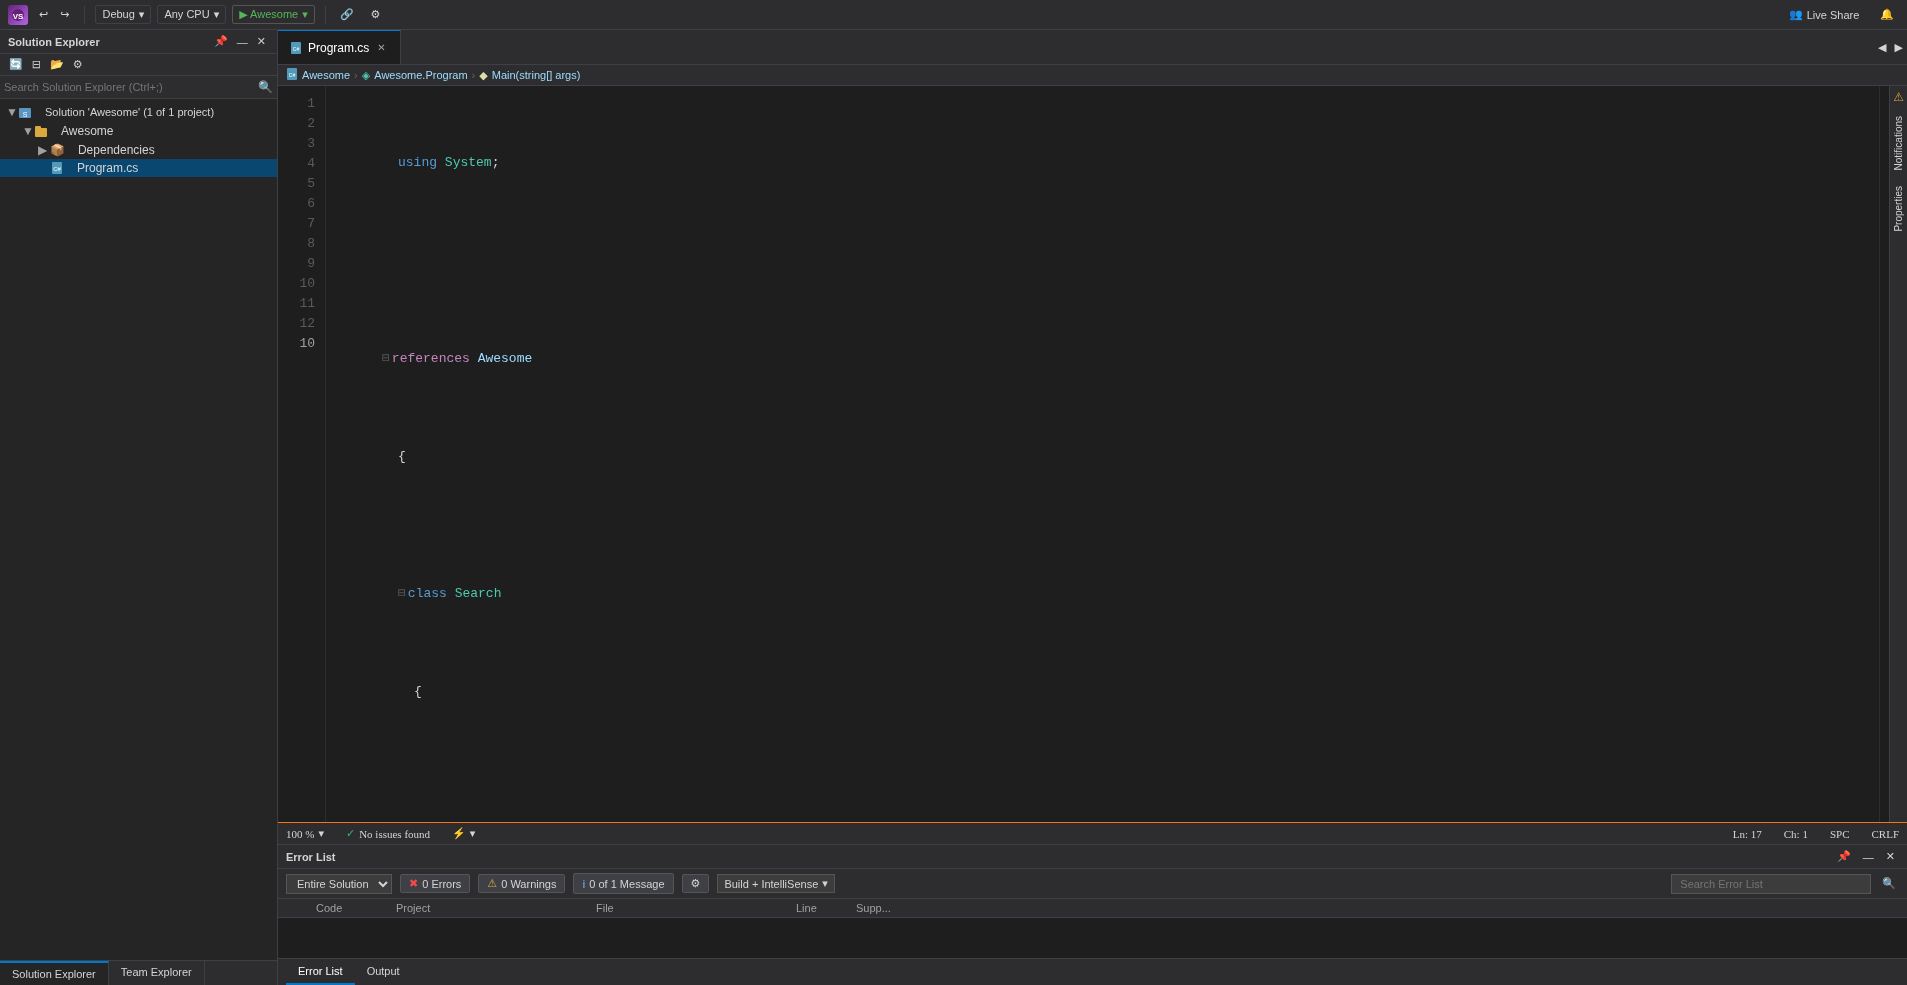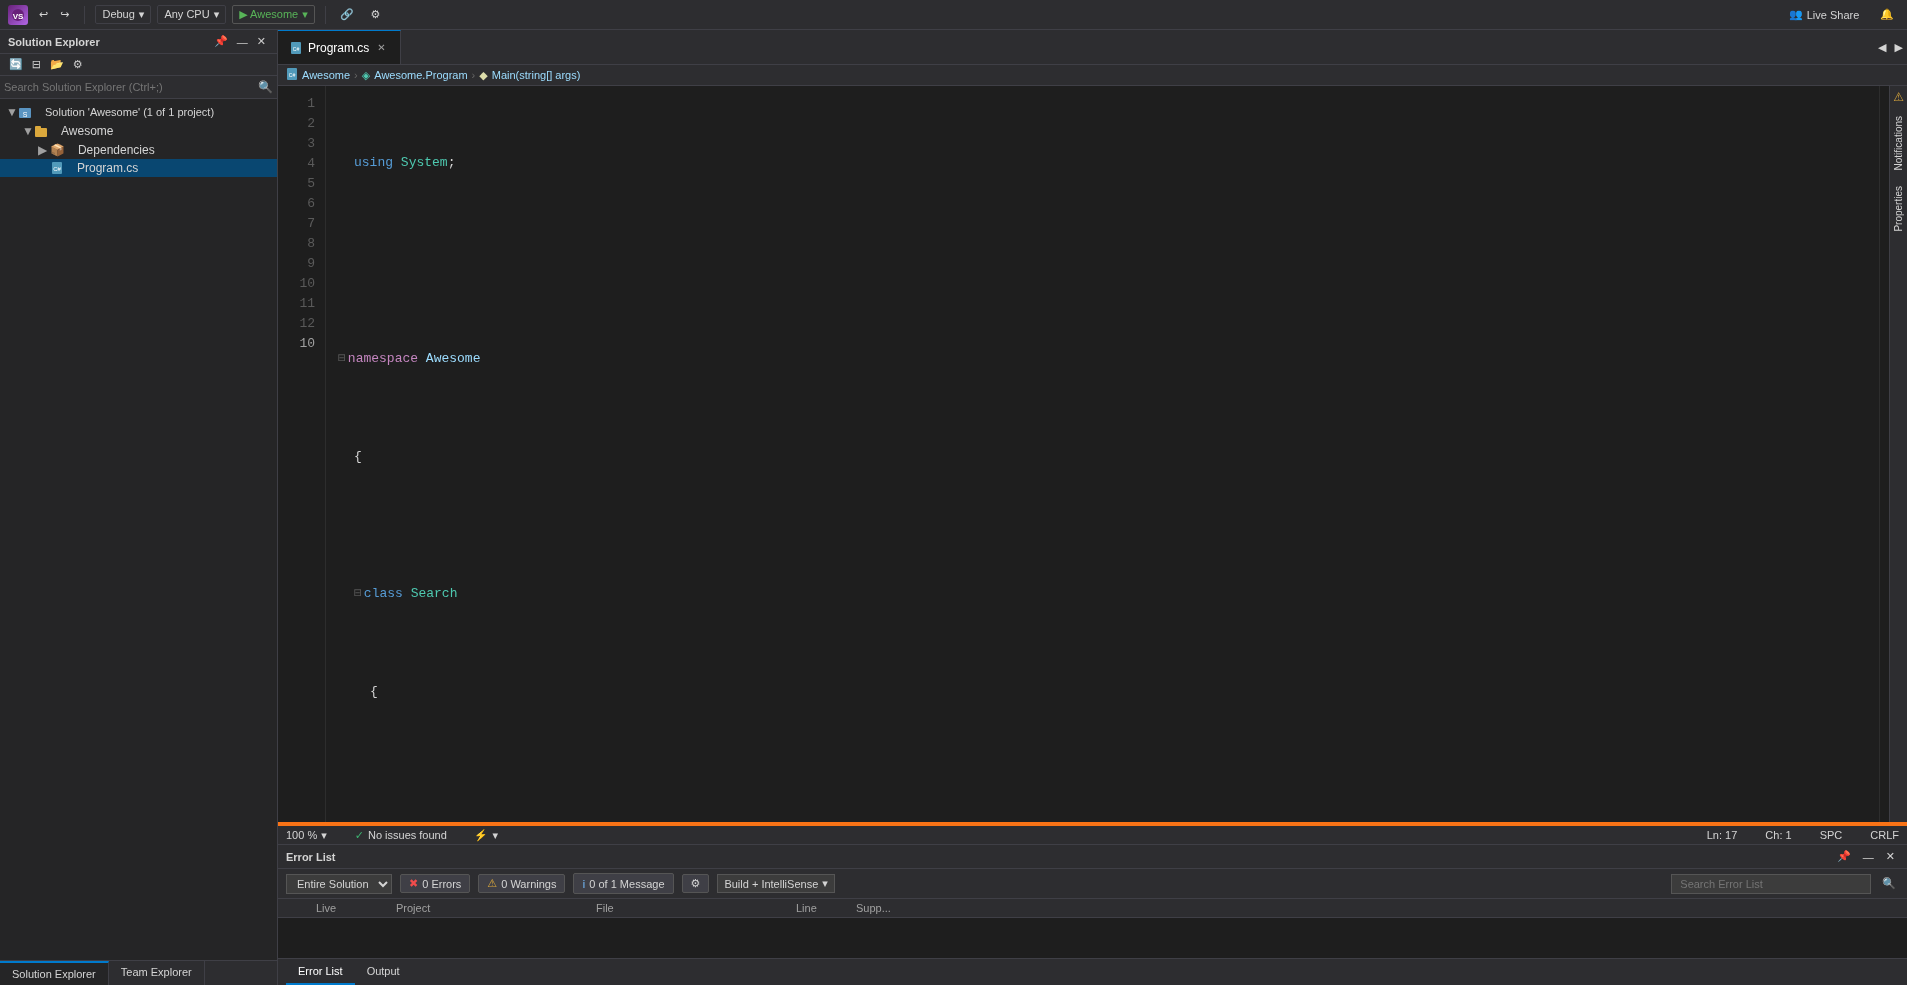--- a/index.html
+++ b/index.html
@@ -283,20 +283,21 @@
       line-height: 1.5;
       overflow: auto;
       white-space: pre;
       tab-size: 4;
     }
     .code-line {
       height: 20px;
       display: flex;
       align-items: center;
       position: relative;
+      margin-left: 44px;
     }
 
     
     .kw { color: #569cd6; }       
     .kw2 { color: #c586c0; }      
     .type { color: #4ec9b0; }      
     .ident { color: #9cdcfe; }   
     .punct { color: #d4d4d4; }    
     .meta { color: #808080; font-size: 11px; } 
     .collapse-indicator {
@@ -643,21 +644,21 @@
           <span class="type">System</span>
           <span class="punct">;</span>
         </div>
 
         
         <div class="code-line"></div>
 
         
         <div class="code-line">
           <span class="collapse-indicator">⊟</span>
-          <span class="kw2">namespace</span>
+          <span class="kw2">references</span>
           <span>&nbsp;</span>
           <span class="ident">Awesome</span>
         </div>
 
         
         <div class="code-line">
           <span style="display:inline-block;width:16px;"></span>
           <span class="punct">{</span>
         </div>
 
@@ -702,21 +703,21 @@
 
       <div class="minimap"></div>
 
       <div class="right-panel">
         <div class="warning-icon-right">⚠</div>
         <div class="right-panel-btn">Notifications</div>
         <div class="right-panel-btn">Properties</div>
       </div>
     </div>
 
-    <div style="background:#2d2d30; height:22px; display:flex; align-items:center; padding:0 8px; gap:28px; font-size:11px; color:#d4d4d4; border-top:4px solid #f97316; flex-shrink:0;">
+    <div style="background:#2d2d30; height:22px; display:flex; align-items:center; padding:0 8px; gap:22px; font-size:11px; color:#d4d4d4; border-top:1px solid #f97316; flex-shrink:0;font-family:Liberation Serif, serif;">
       <div class="status-item">
         <span>100 %</span>
         <span>▾</span>
       </div>
       <div class="status-item">
         <span style="color:#3cb371;">✓</span>
         <span>No issues found</span>
       </div>
       <div class="status-item">
         <span>⚡</span>
@@ -767,21 +768,21 @@
           <span>Build + IntelliSense</span>
           <span>▾</span>
         </div>
 
         <input type="text" class="search-error-list" placeholder="Search Error List" style="">
         <button class="sidebar-icon-btn" style="color:#d4d4d4;">🔍</button>
       </div>
 
       <div class="bottom-table-header">
         <div class="bottom-table-col col-check"></div>
-        <div class="bottom-table-col col-code">Live</div>
+        <div class="bottom-table-col col-code">Code</div>
         <div class="bottom-table-col col-project">Project</div>
         <div class="bottom-table-col col-file">File</div>
         <div class="bottom-table-col col-line">Line</div>
         <div class="bottom-table-col col-supp">Supp...</div>
       </div>
 
       <div style="height:40px; background:#1e1e1e;"></div>
     </div>
 
     <div class="bottom-tabs">

